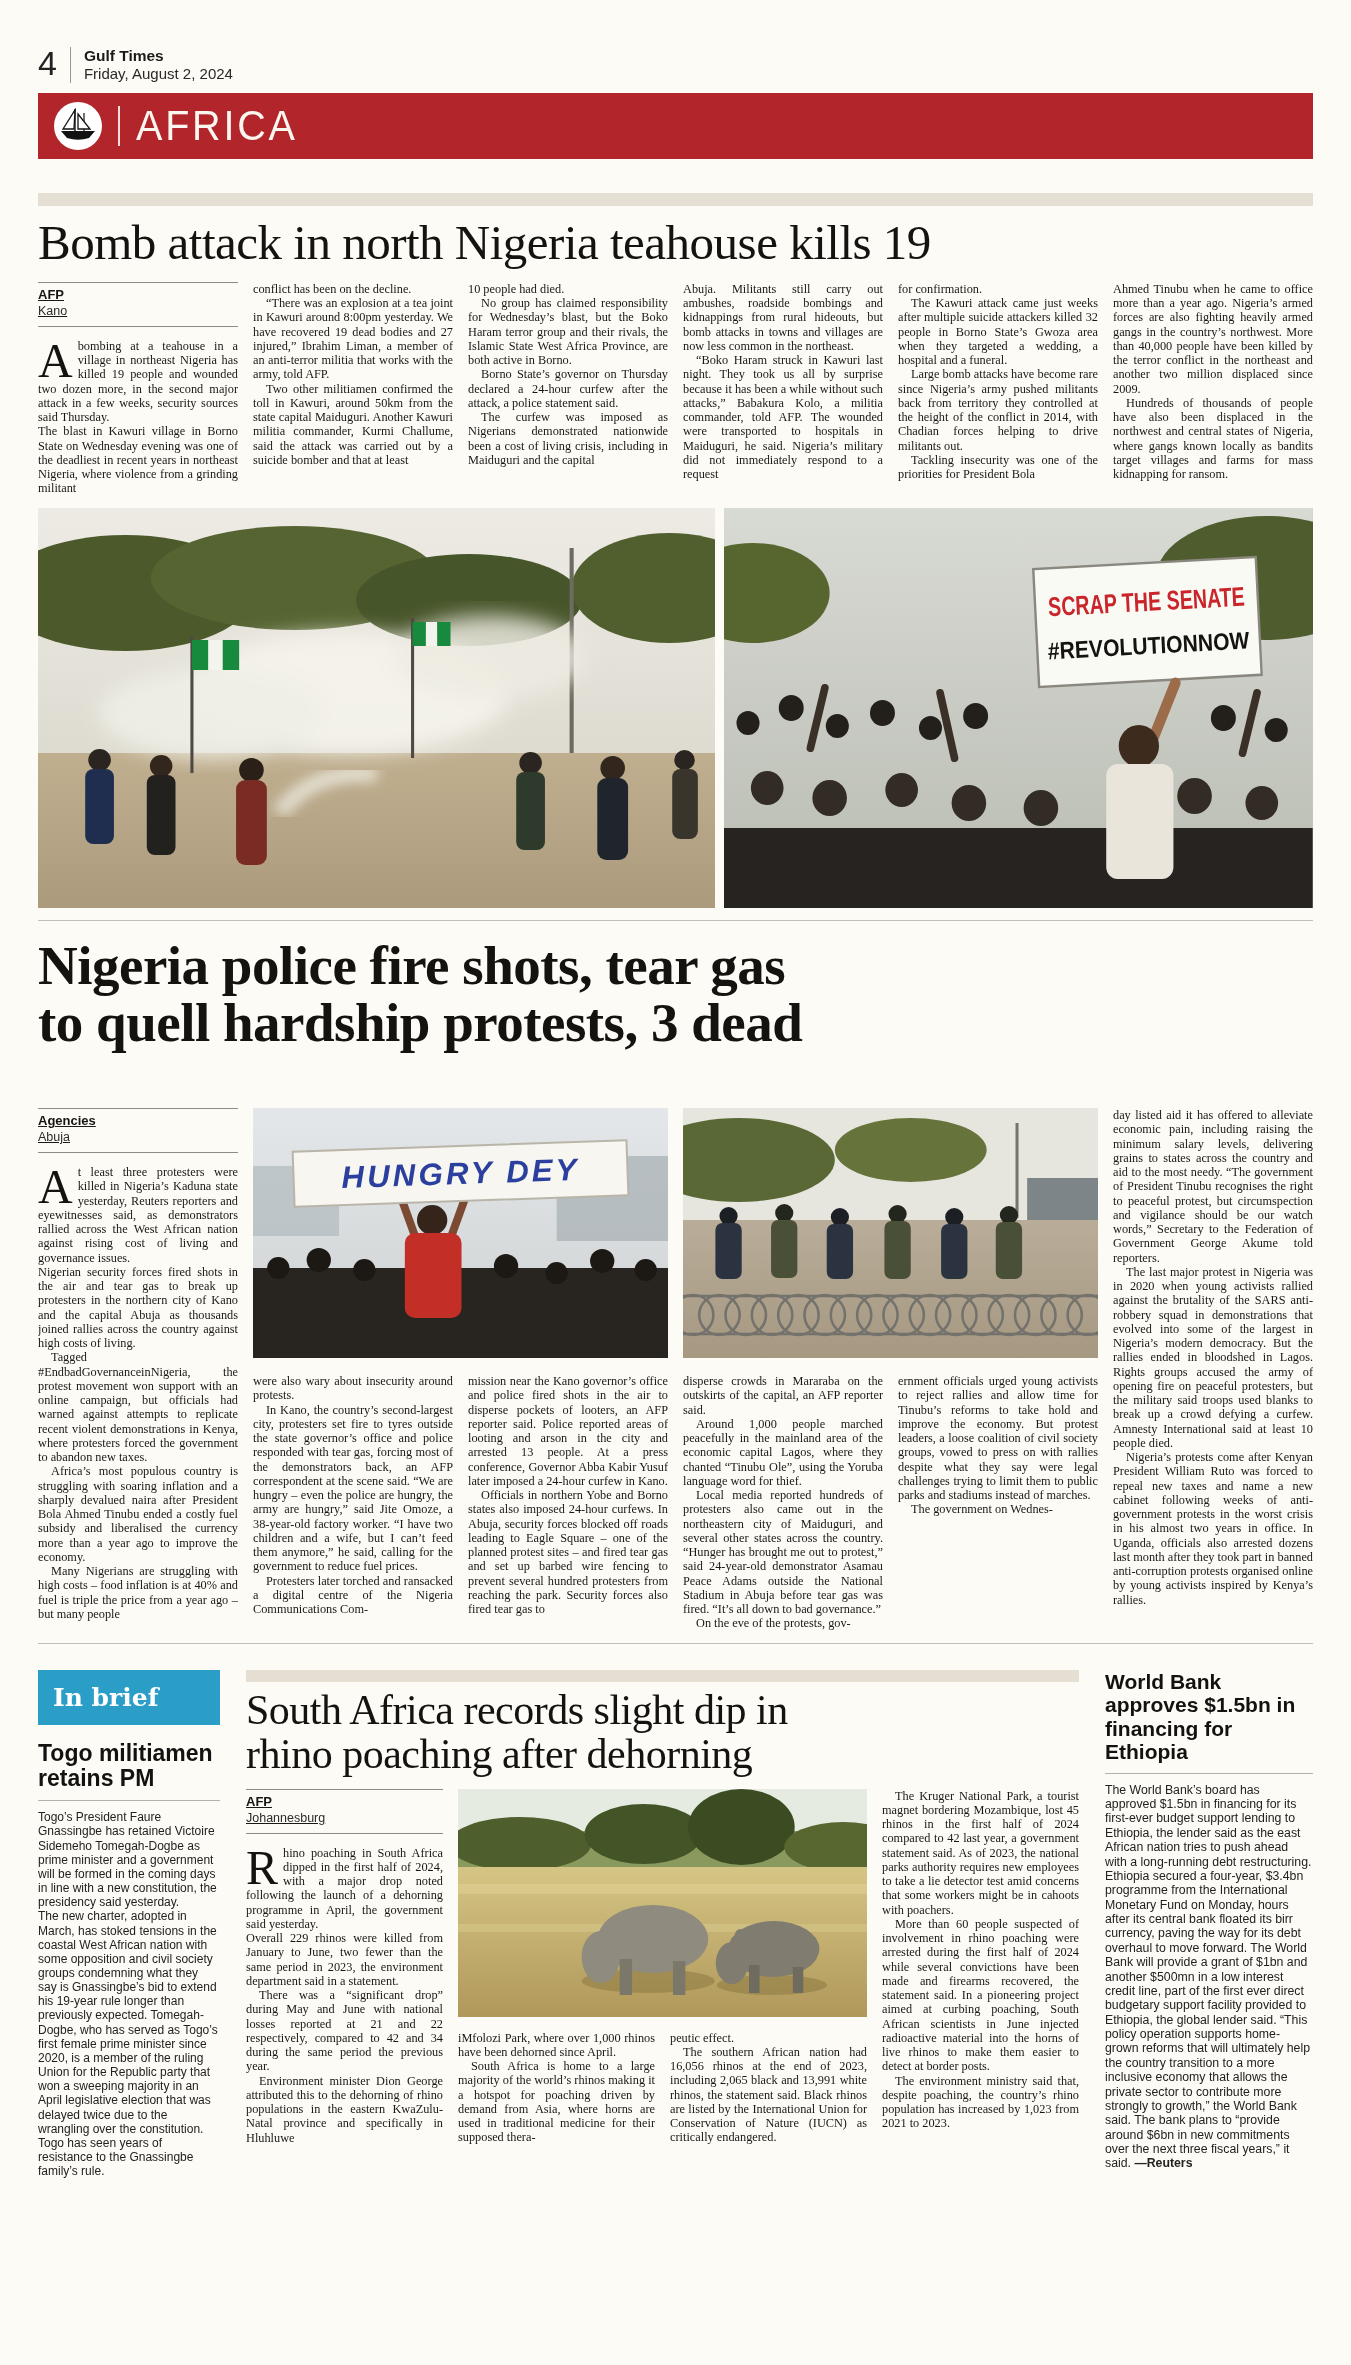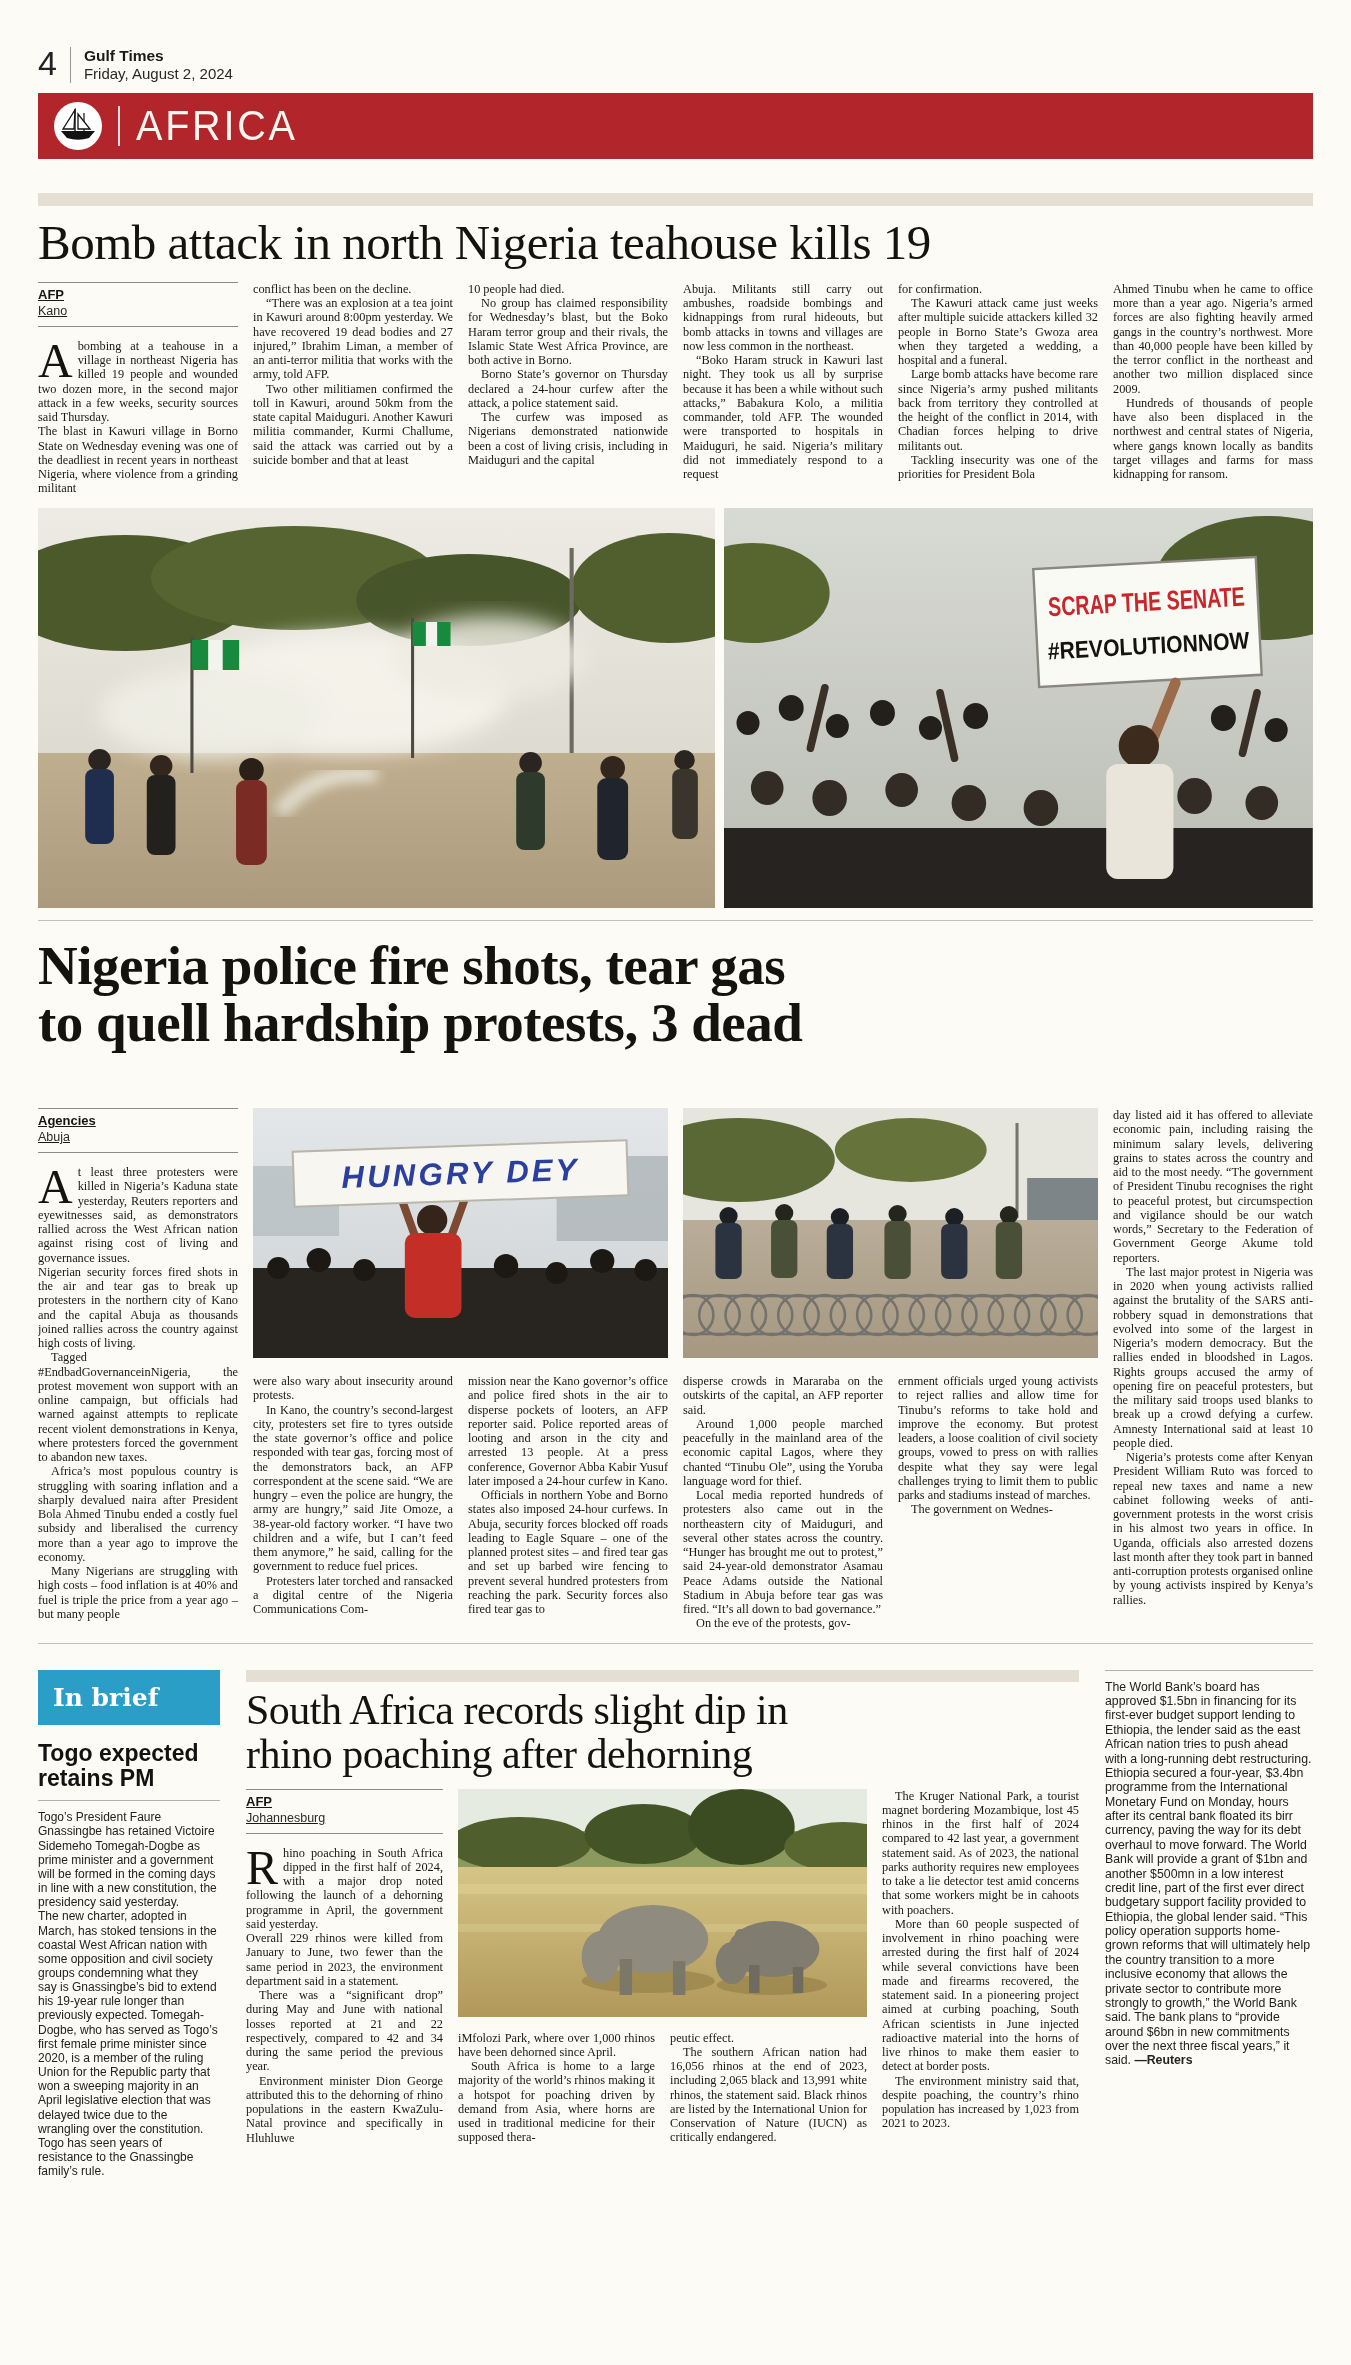--- a/index.html
+++ b/index.html
@@ -406,21 +406,21 @@
         </div>
     </div>
   </section>
 
   <hr class="rule">
 
   <section class="bottom">
 
     <aside class="inbrief">
       <div class="inbrief-label">In brief</div>
-      <h3 class="inbrief-head">Togo expected retains PM</h3>
+      <h3 class="inbrief-head">Togo militiamen retains PM</h3>
       <hr class="inbrief-rule">
       <div class="inbrief-body">
           <p class="cont">Togo’s President Faure Gnassingbe has retained Victoire Sidemeho Tomegah-Dogbe as prime minister and a government will be formed in the coming days in line with a new constitution, the presidency said yesterday.</p>
           <p>The new charter, adopted in March, has stoked tensions in the coastal West African nation with some opposition and civil society groups condemning what they say is Gnassingbe’s bid to extend his 19-year rule longer than previously expected. Tomegah-Dogbe, who has served as Togo’s first female prime minister since 2020, is a member of the ruling Union for the Republic party that won a sweeping majority in an April legislative election that was delayed twice due to the wrangling over the constitution. Togo has seen years of resistance to the Gnassingbe family’s rule.</p>
         </div>
     </aside>
 
     <section class="article3">
       <div class="a3-beige"></div>
       <h2 class="a3-head">
@@ -487,20 +487,21 @@
             <p>South Africa is home to a large majority of the world’s rhinos making it a hotspot for poaching driven by demand from Asia, where horns are used in traditional medicine for their supposed thera-</p>
           </div>
         <div class="a3-col3 bodytext">
             <p class="cont">peutic effect.</p>
             <p>The southern African nation had 16,056 rhinos at the end of 2023, including 2,065 black and 13,991 white rhinos, the statement said. Black rhinos are listed by the International Union for Conservation of Nature (IUCN) as critically endangered.</p>
           </div>
       </div>
     </section>
 
     <aside class="worldbank">
+      <h3 class="wb-head">World Bank approves $1.5bn in financing for Ethiopia</h3>
       <hr class="wb-rule">
       <div class="wb-body">
         <span>The World Bank’s board has approved $1.5bn in financing for its first-ever budget support lending to Ethiopia, the lender said as the east African nation tries to push ahead with a long-running debt restructuring. Ethiopia secured a four-year, $3.4bn programme from the International Monetary Fund on Monday, hours after its central bank floated its birr currency, paving the way for its debt overhaul to move forward. The World Bank will provide a grant of $1bn and another $500mn in a low interest credit line, part of the first ever direct budgetary support facility provided to Ethiopia, the global lender said. “This policy operation supports home-grown reforms that will ultimately help the country transition to a more inclusive economy that allows the private sector to contribute more strongly to growth,” the World Bank said. The bank plans to “provide around $6bn in new commitments over the next three fiscal years,” it said.</span>
         <span class="wb-credit">—Reuters</span>
       </div>
     </aside>
 
   </section>
 </div>
 

